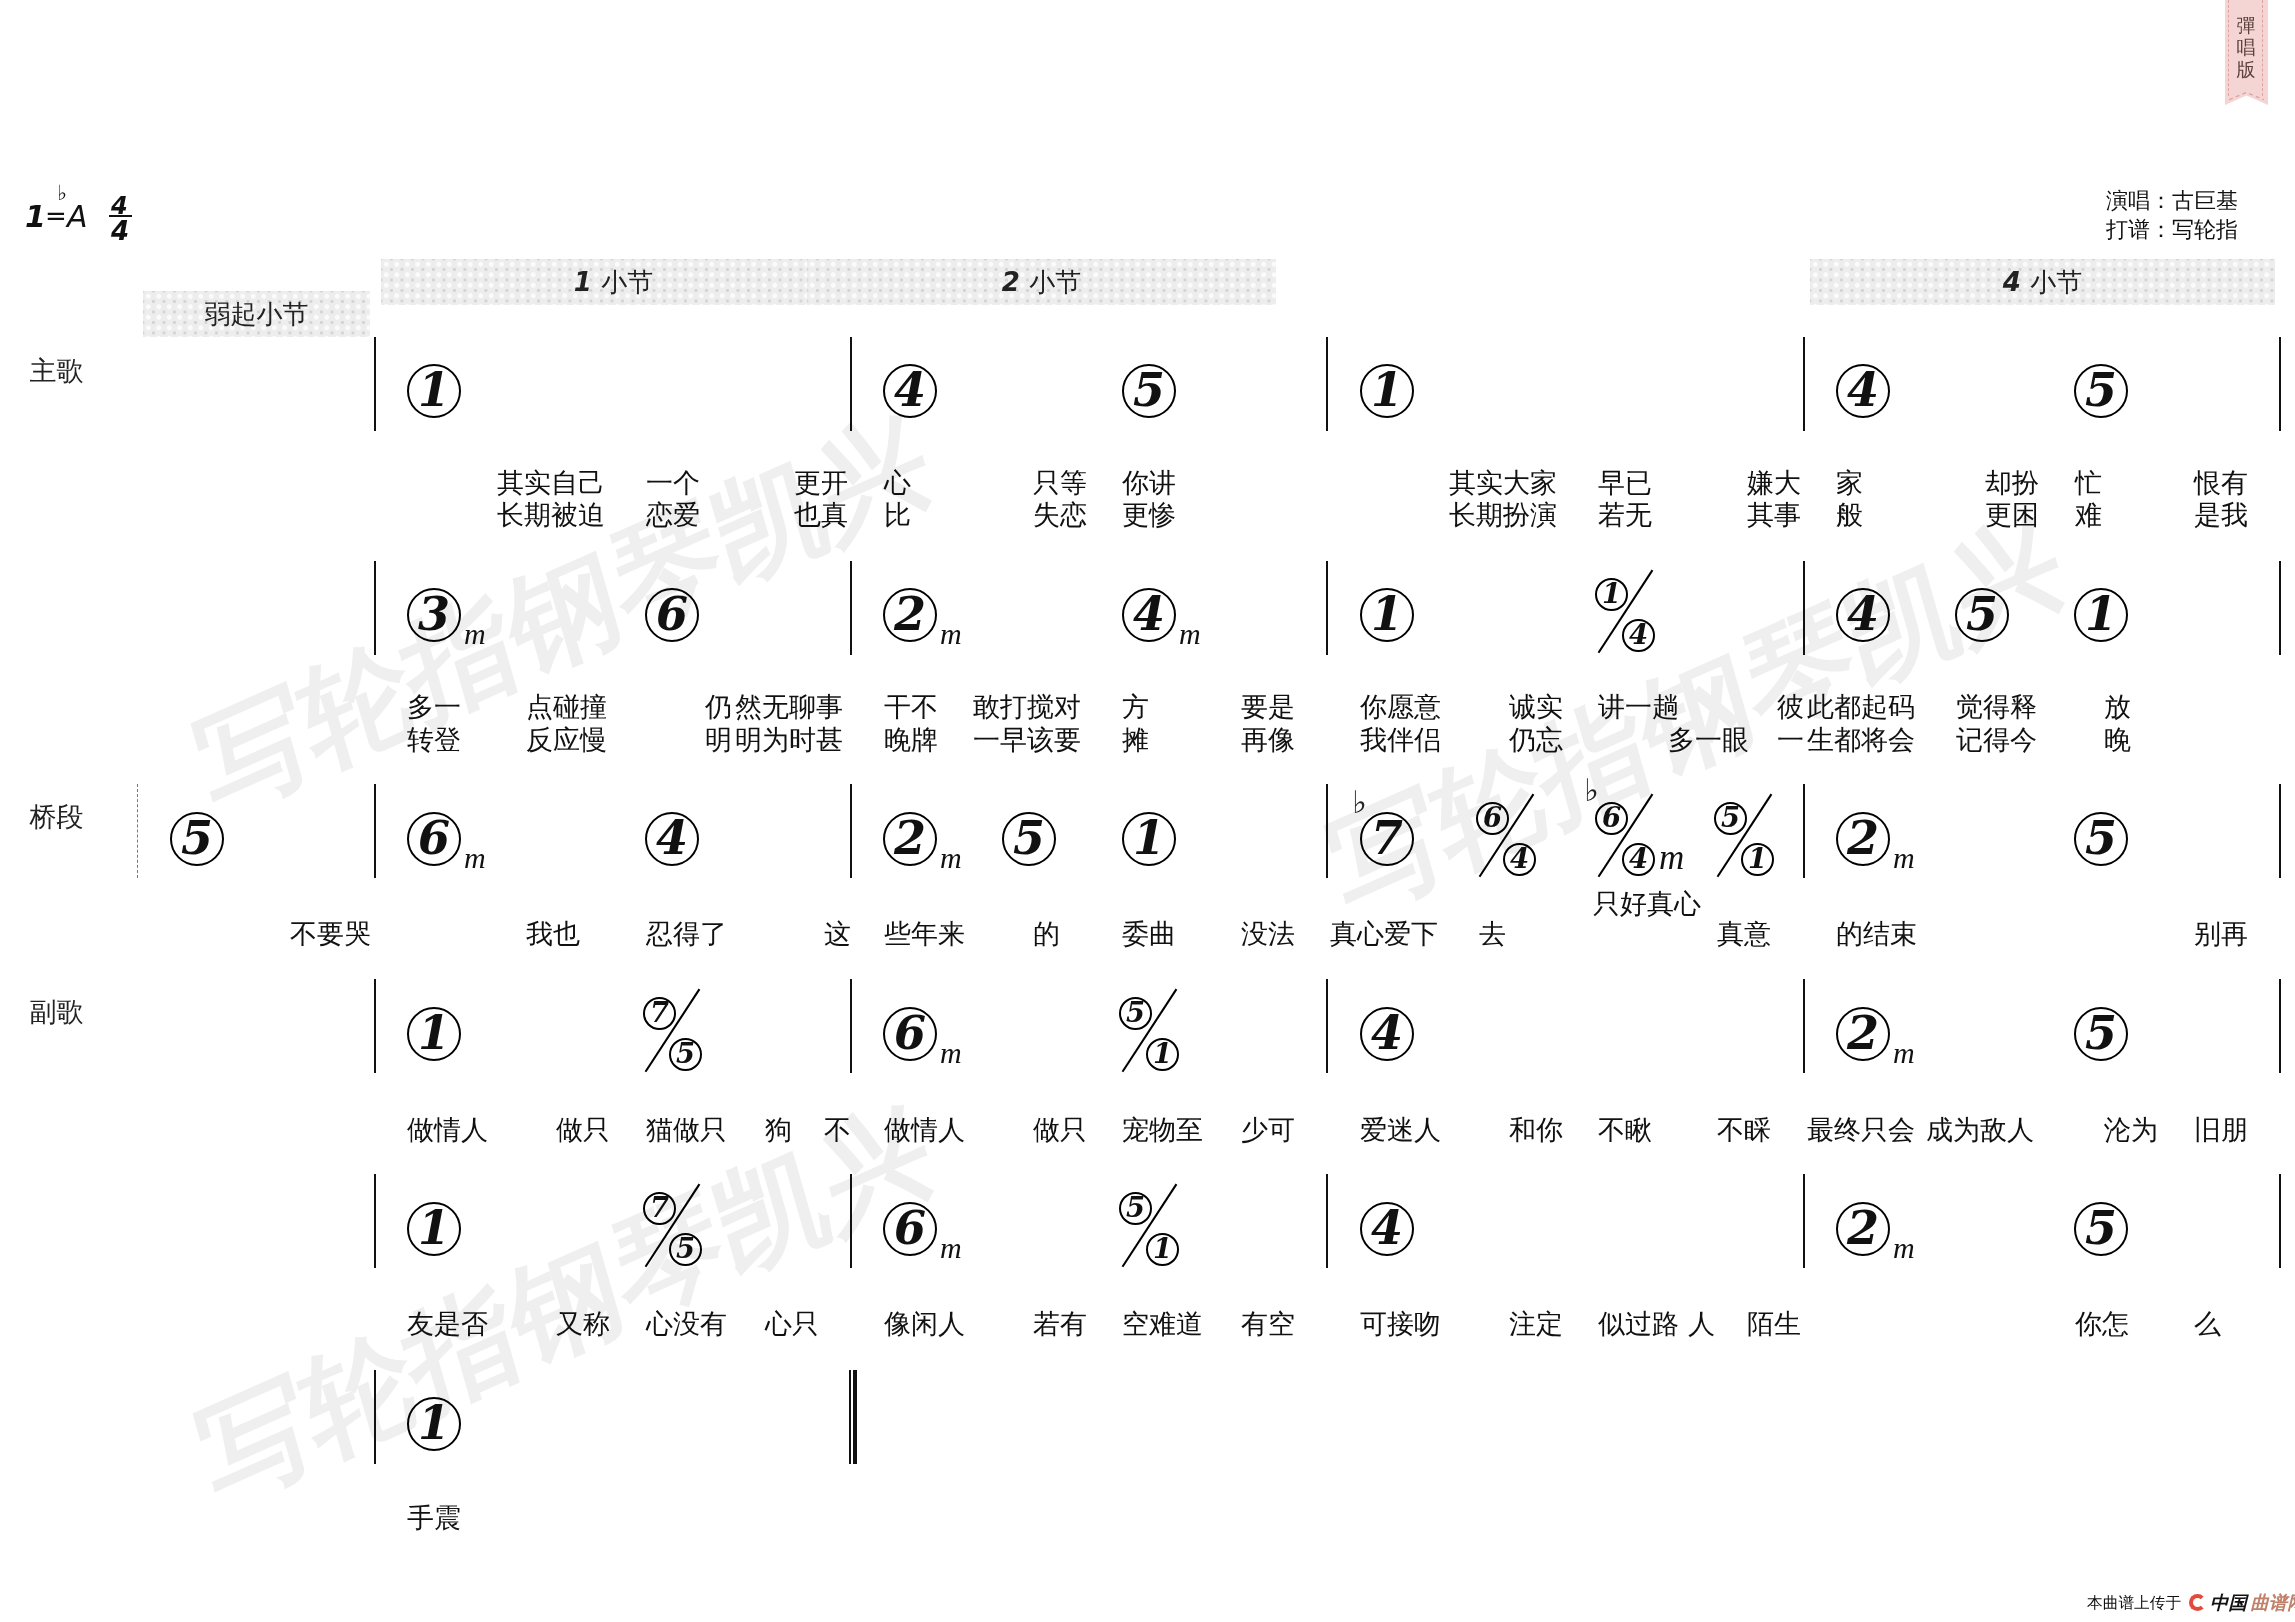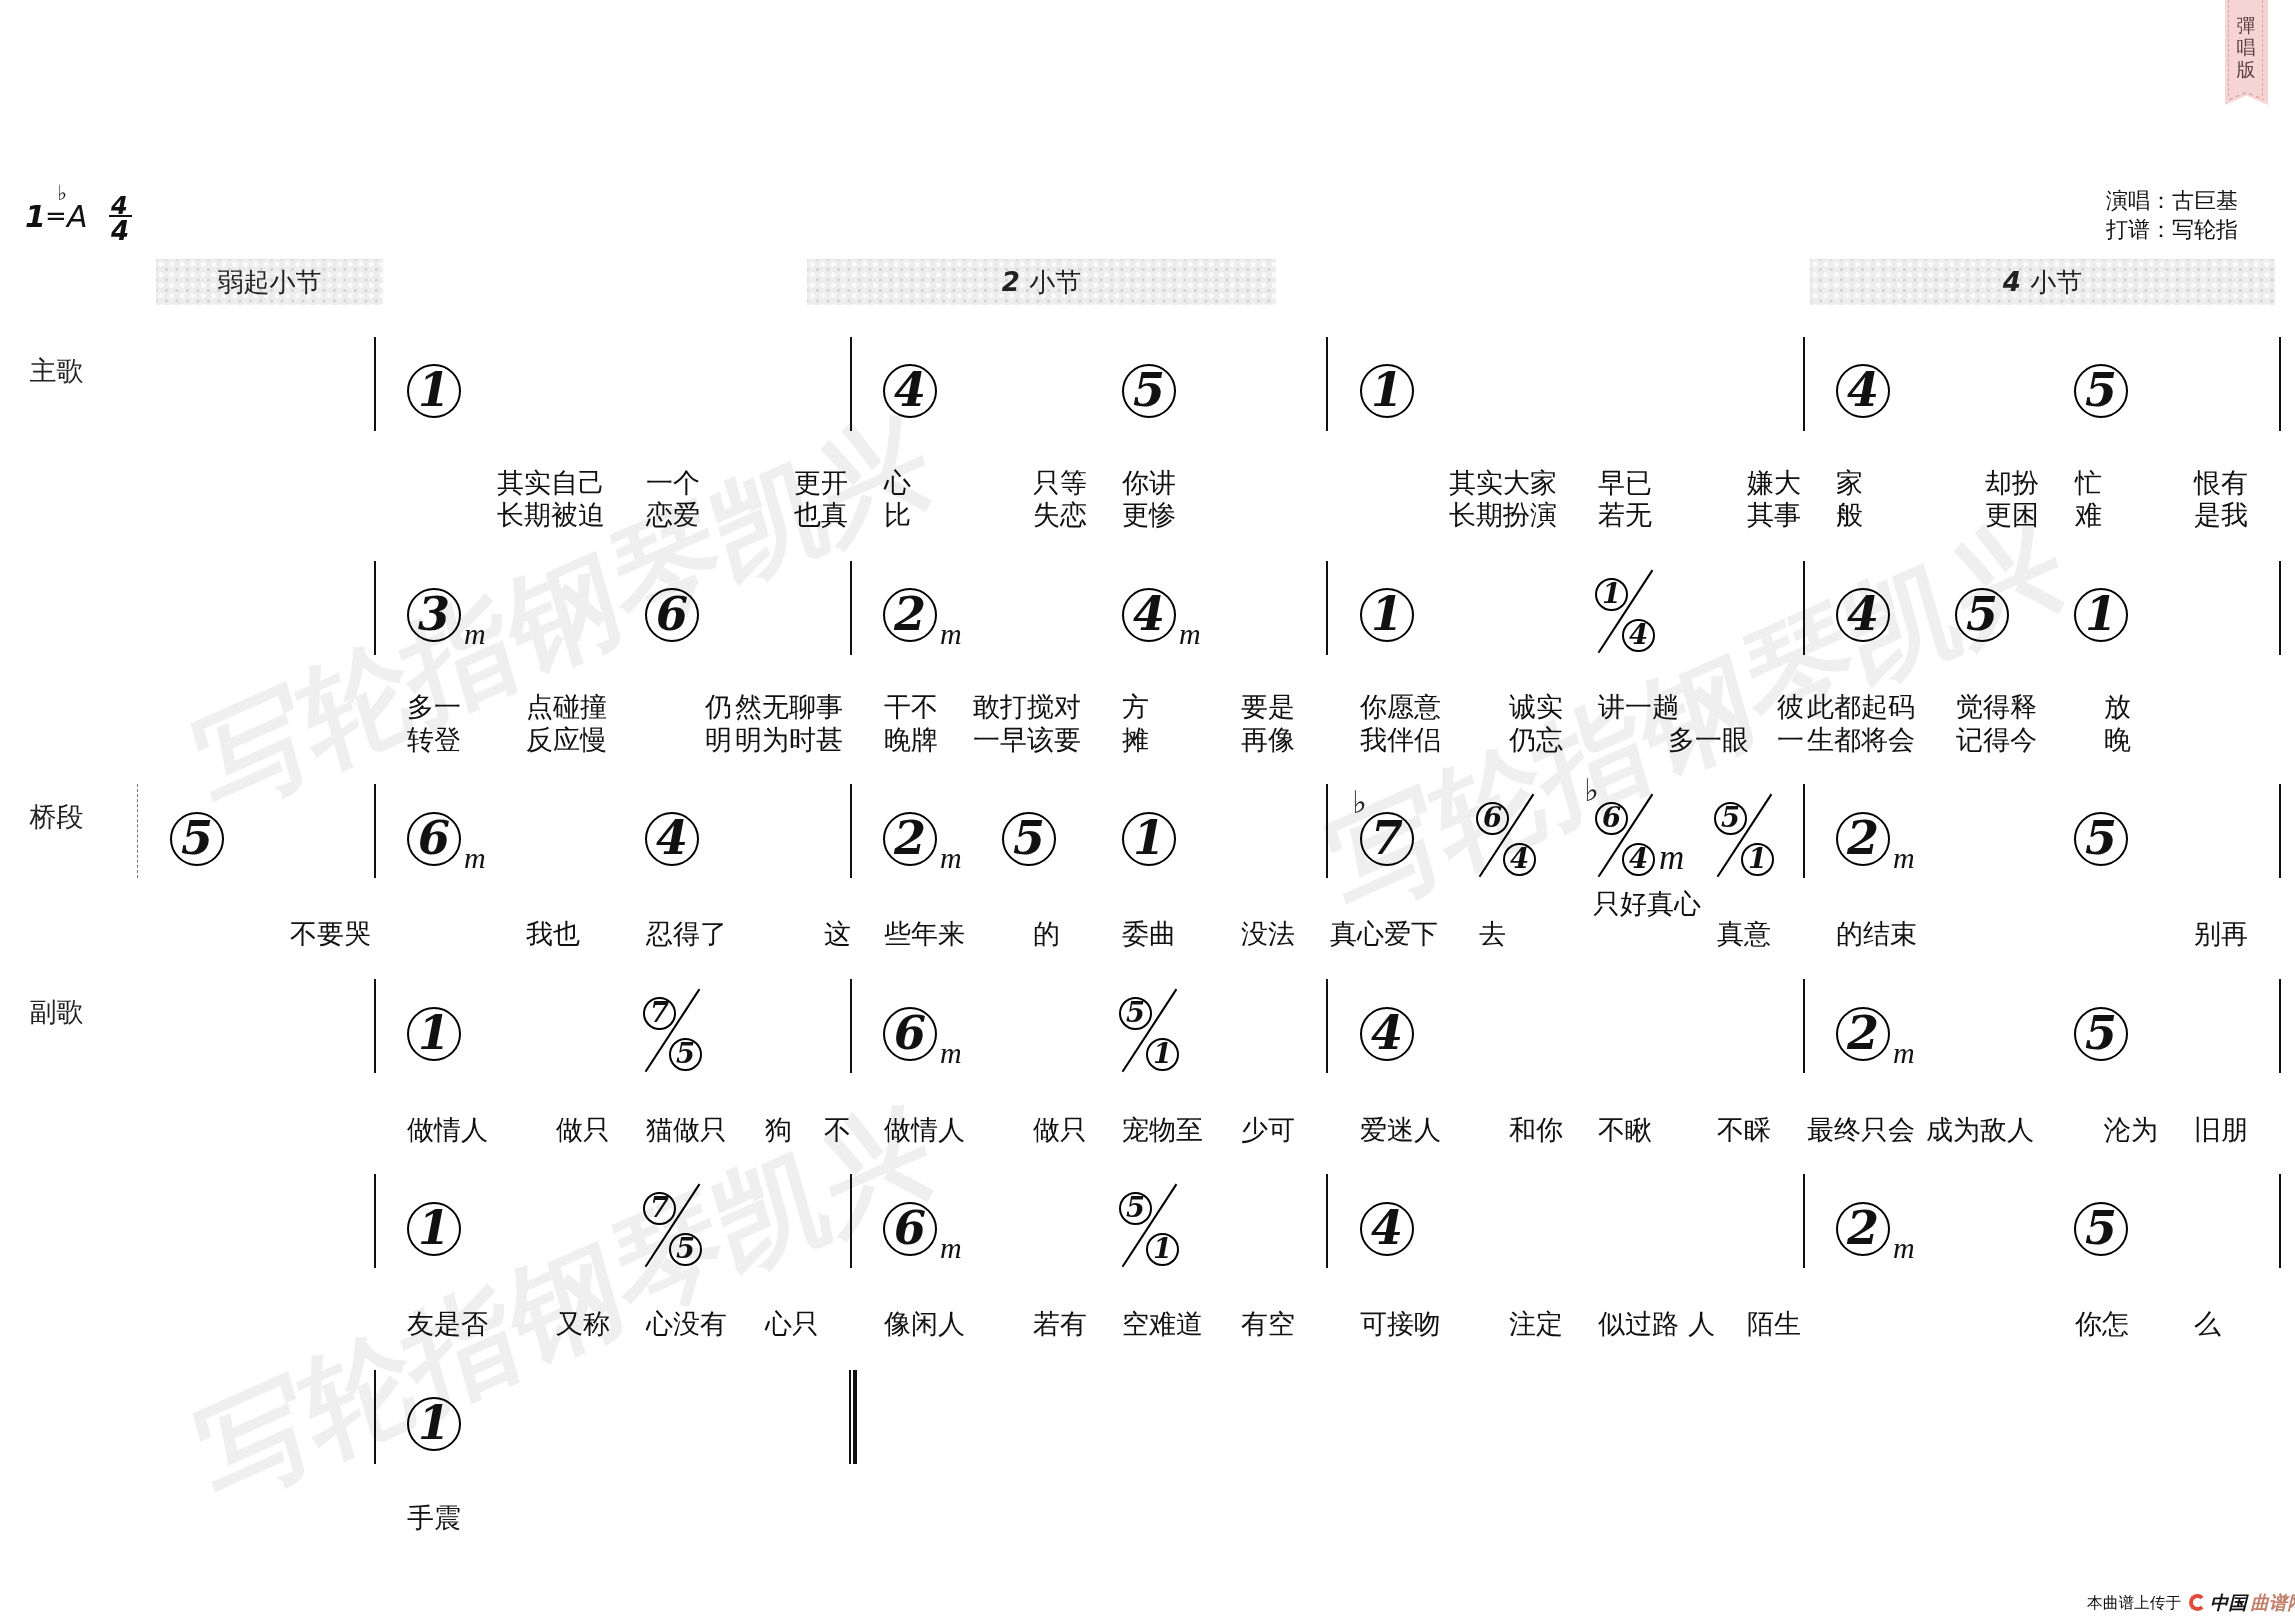--- a/index.html
+++ b/index.html
@@ -83,21 +83,22 @@
     </div>
 
     <div class="credits">
       <div><span>演唱：</span><span>古巨基</span></div>
       <div><span>打谱：</span><span>写轮指</span></div>
     </div>
 
     <div class="footer">
       <span>本曲谱上传于</span><span class="logo-icon"></span><span class="site-a">中国</span><span class="site-b">曲谱网</span>
     </div>
-  <div class="mhead" style="left: 156px; width: 227px;"><span class="mh-label">弱起小节</span></div>
+  <div class="mhead" style="left: 143px; width: 227px; margin-top: 32px;"><span class="mh-label">弱起小节</span></div>
+      <div class="mhead" style="left: 381px; width: 465px;"><span class="mh-num">1</span><span class="mh-label">小节</span></div>
       <div class="mhead" style="left: 807px; width: 469px;"><span class="mh-num">2</span><span class="mh-label">小节</span></div>
       <div class="mhead" style="left: 1810px; width: 465px;"><span class="mh-num">4</span><span class="mh-label">小节</span></div>
       <div>
         <div class="sec-label" style="top: 355px;">主歌</div>
         <div class="bar " style="left: 374px; top: 337px; height: 94px;"></div>
         <div class="bar " style="left: 850px; top: 337px; height: 94px;"></div>
         <div class="bar " style="left: 1326px; top: 337px; height: 94px;"></div>
         <div class="bar " style="left: 1803px; top: 337px; height: 94px;"></div>
         <div class="bar " style="left: 2279px; top: 337px; height: 94px;"></div>
         <div class="chord" style="left: 407px; top: 364px;">

